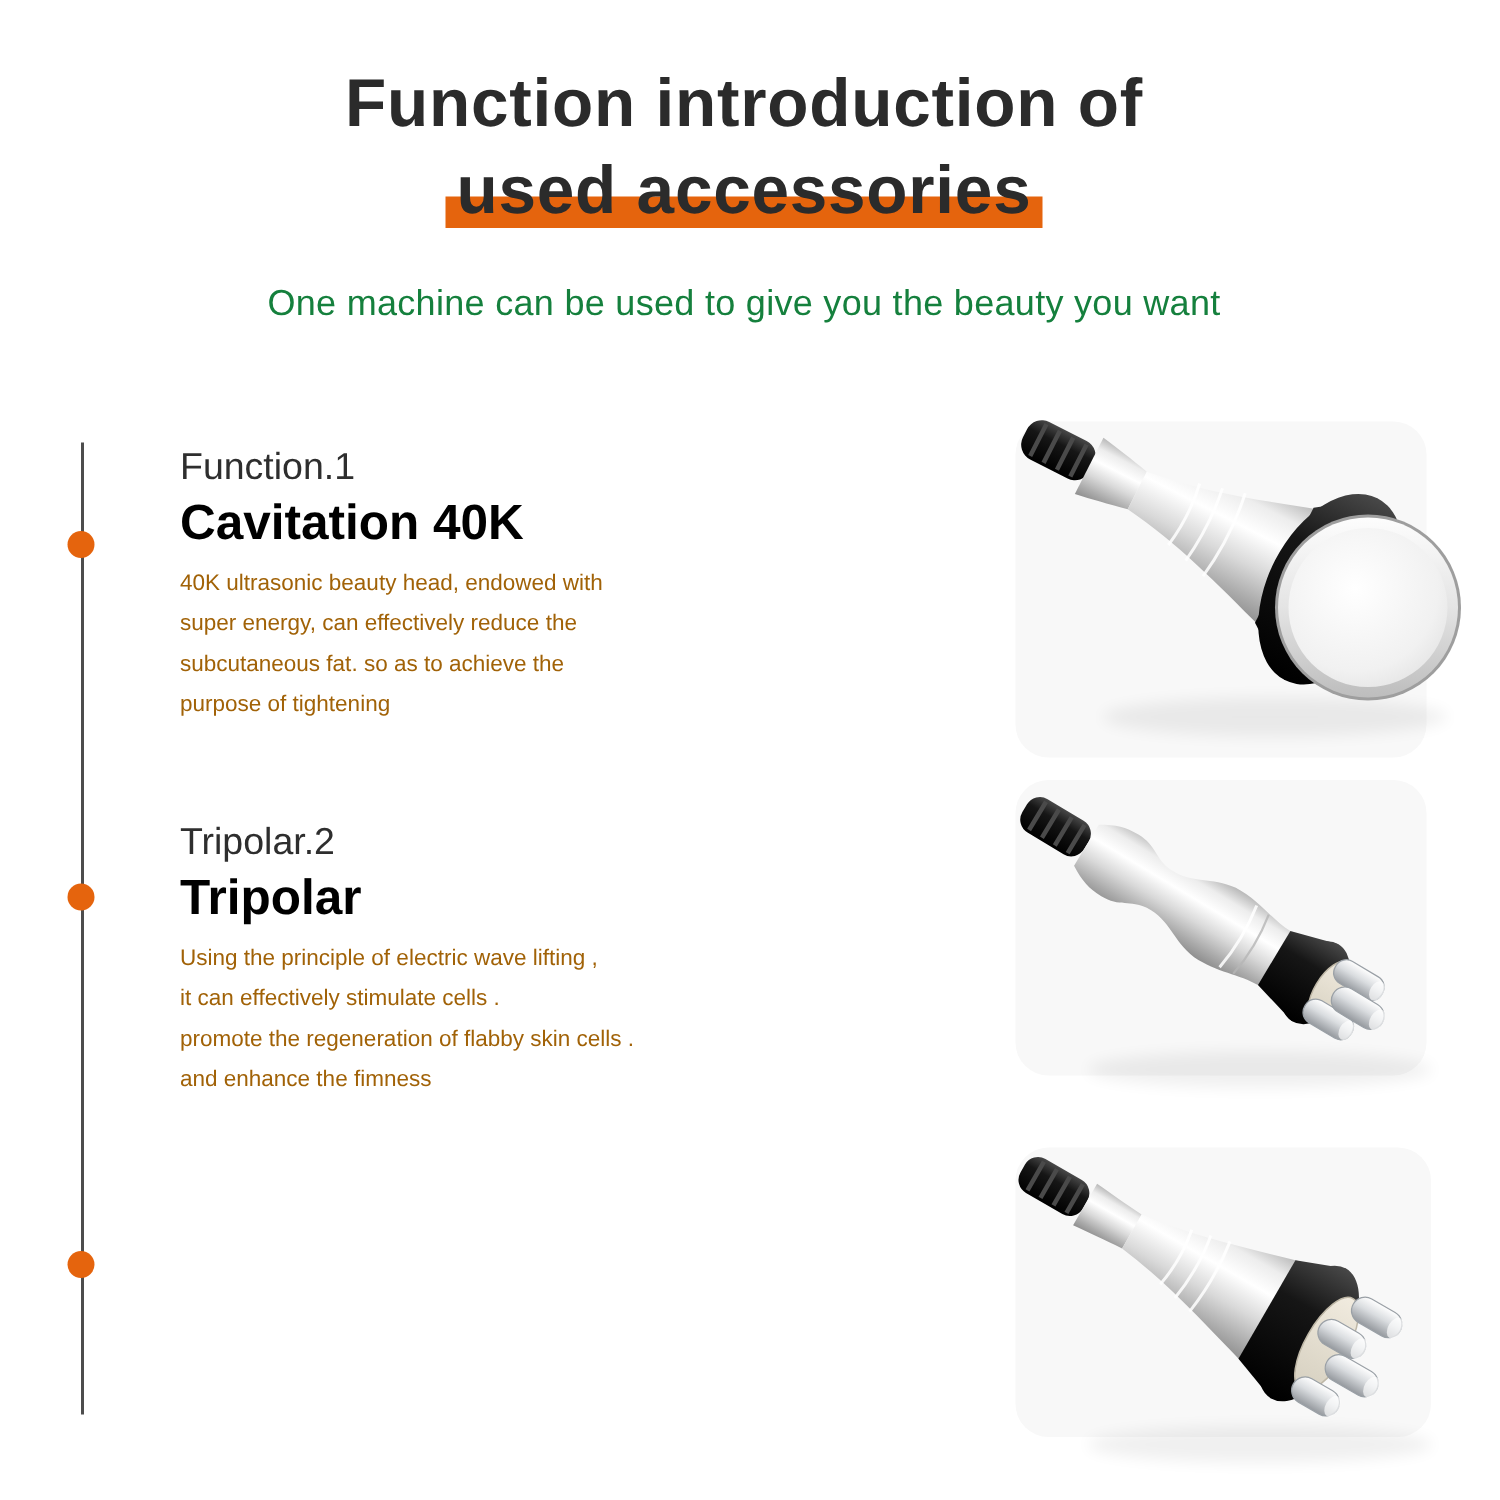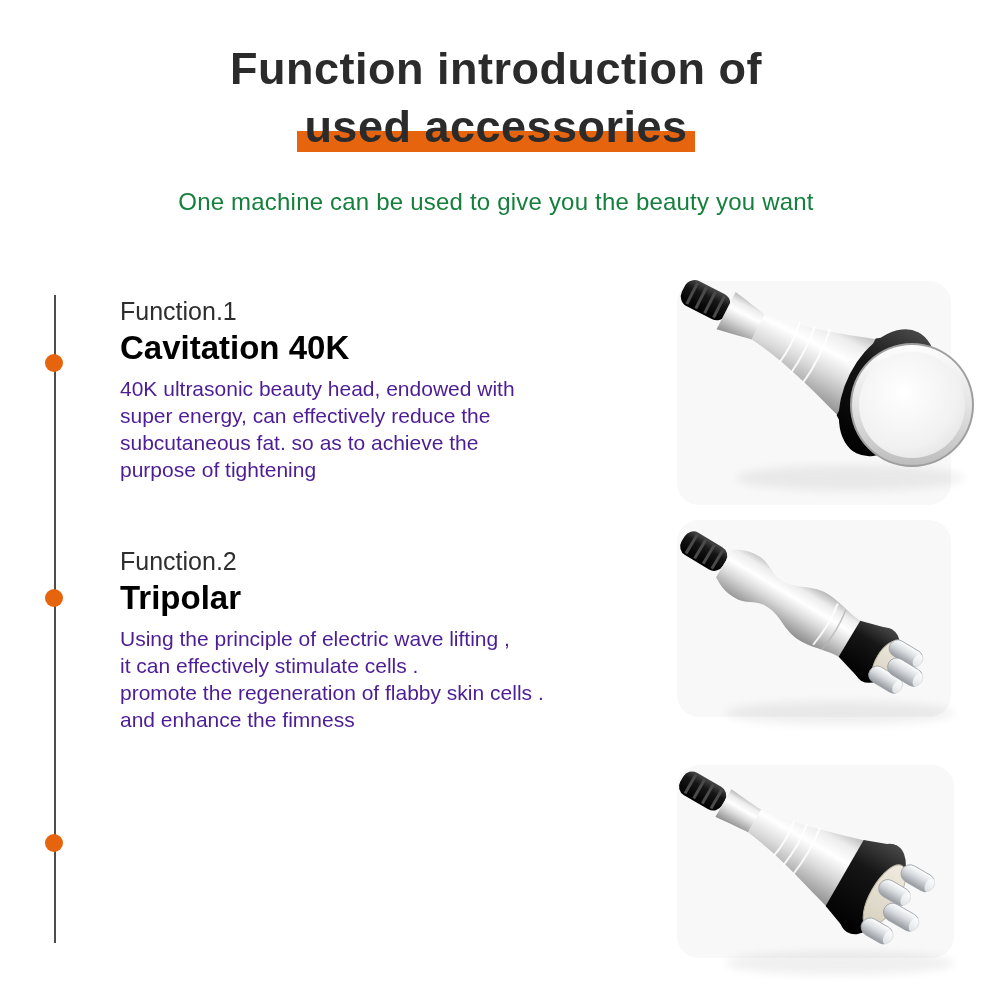--- a/index.html
+++ b/index.html
@@ -27,21 +27,21 @@
   
   .timeline-line { position:absolute; left:54px; top:295px; width:2px; height:648px; background:#4d4d4d; }
   .timeline-dot { position:absolute; left:45px; width:18px; height:18px; border-radius:50%; background:#e5640d; }
   .dot-1 { top:354px; } .dot-2 { top:589px; } .dot-3 { top:834px; }
 
   
   .section { position:absolute; left:120px; width:560px; }
   .section-1 { top:285px;margin-top:11px; } .section-2 { top:546px; } .section-3 { top:792px; }
   .func-label { font-size:25px; color:#2e2e2e; line-height:30px; }
   .func-heading { font-size:33px; font-weight:700; color:#000000; line-height:40px; margin-top:2px; }
-  .func-body { font-size:21px; color:#4c1d95; line-height:27px; margin-top:7px; white-space:pre-line; }
+  .func-body { font-size:15px; color:#a16207; line-height:27px; margin-top:7px; white-space:pre-line; }
 
   
   .figure-card { position:absolute; background:#f8f8f8; border-radius:22px; }
   .card-1 { left:677px; top:281px; width:274px; height:224px; }
   .card-2 { left:677px; top:520px; width:274px; height:197px; }
   .card-3 { left:677px; top:765px; width:277px; height:193px; }
   .probe-svg { position:absolute; width:330px; }
   .svg-1 { left:660px; top:270px; height:240px; }
   .svg-2 { left:660px; top:515px; height:230px; }
   .svg-3 { left:660px; top:758px; height:240px; }
@@ -107,21 +107,21 @@
   <div class="section section-1">
     <div class="func-label">Function.1</div>
     <div class="func-heading">Cavitation 40K</div>
     <div class="func-body">40K ultrasonic beauty head, endowed with
 super energy, can effectively reduce the
 subcutaneous fat. so as to achieve the
 purpose of tightening</div>
   </div>
 
   <div class="section section-2">
-    <div class="func-label">Function.2</div>
+    <div class="func-label">Tripolar.2</div>
     <div class="func-heading">Tripolar</div>
     <div class="func-body">Using the principle of electric wave lifting ,
 it can effectively stimulate cells .
 promote the regeneration of flabby skin cells .
 and enhance the fimness</div>
   </div>
 
 
   <div class="figure-card card-1"></div>
   <svg class="probe-svg svg-1" viewBox="0 0 330 240">

